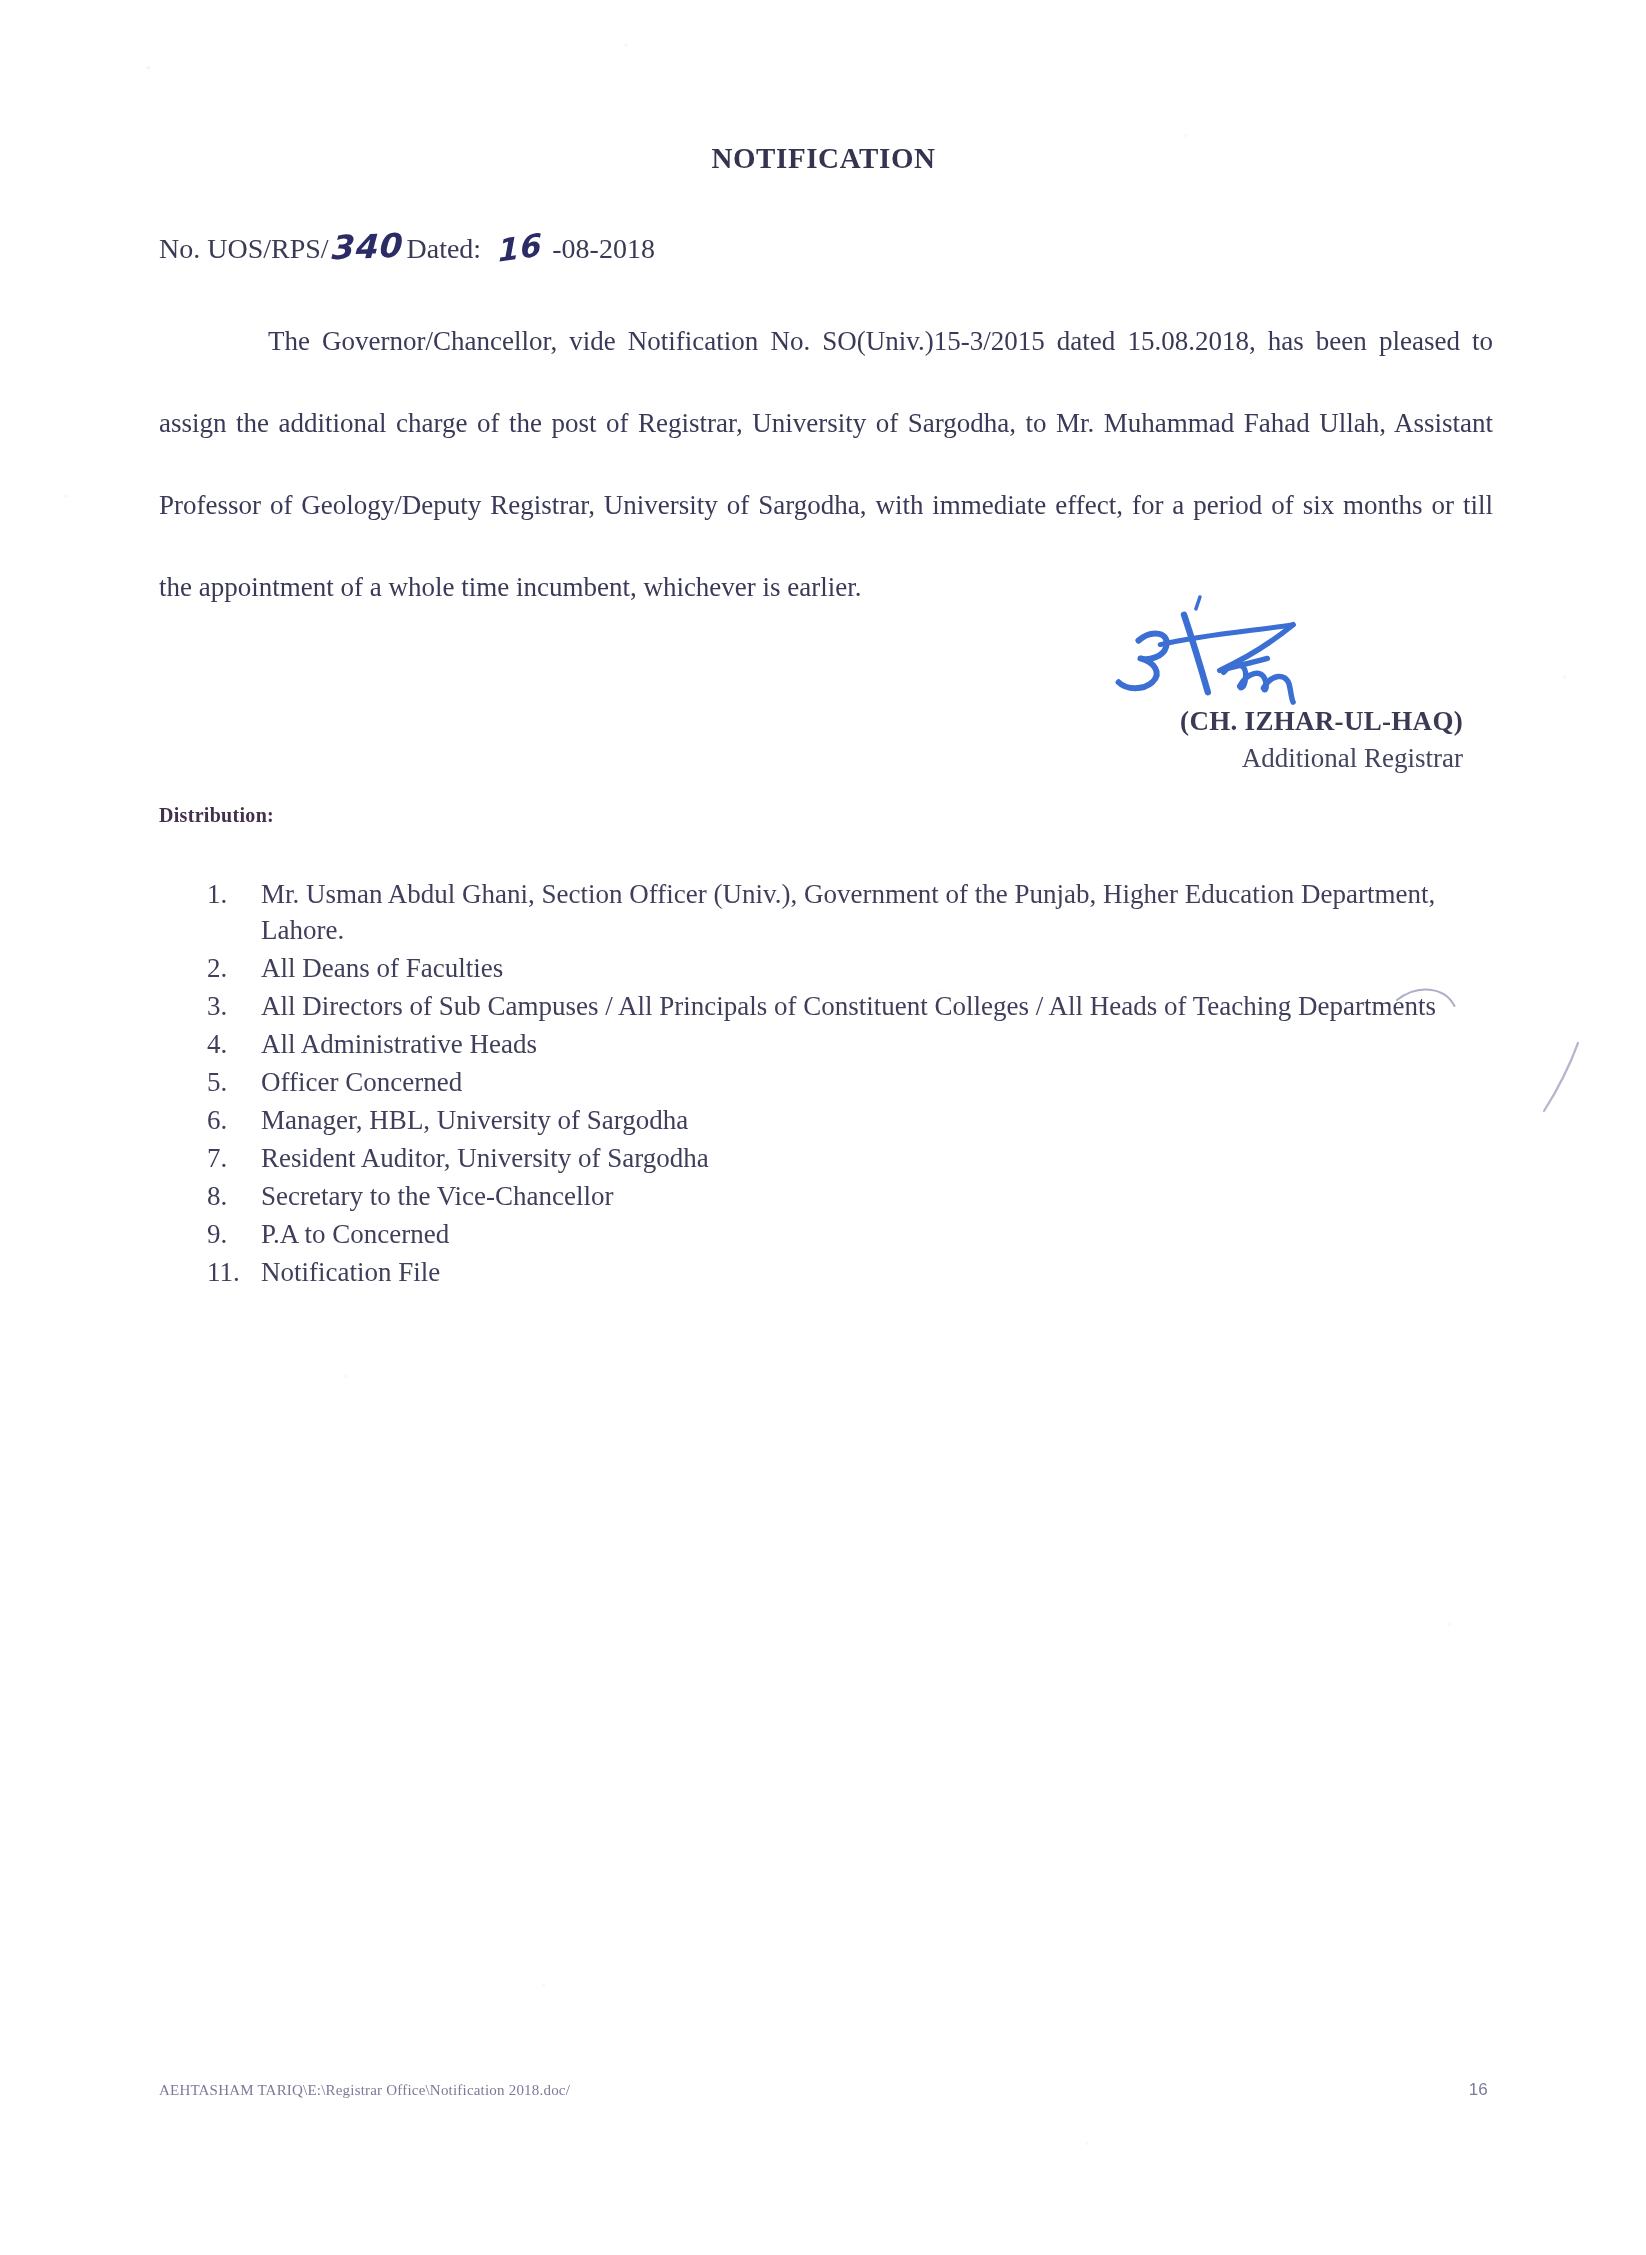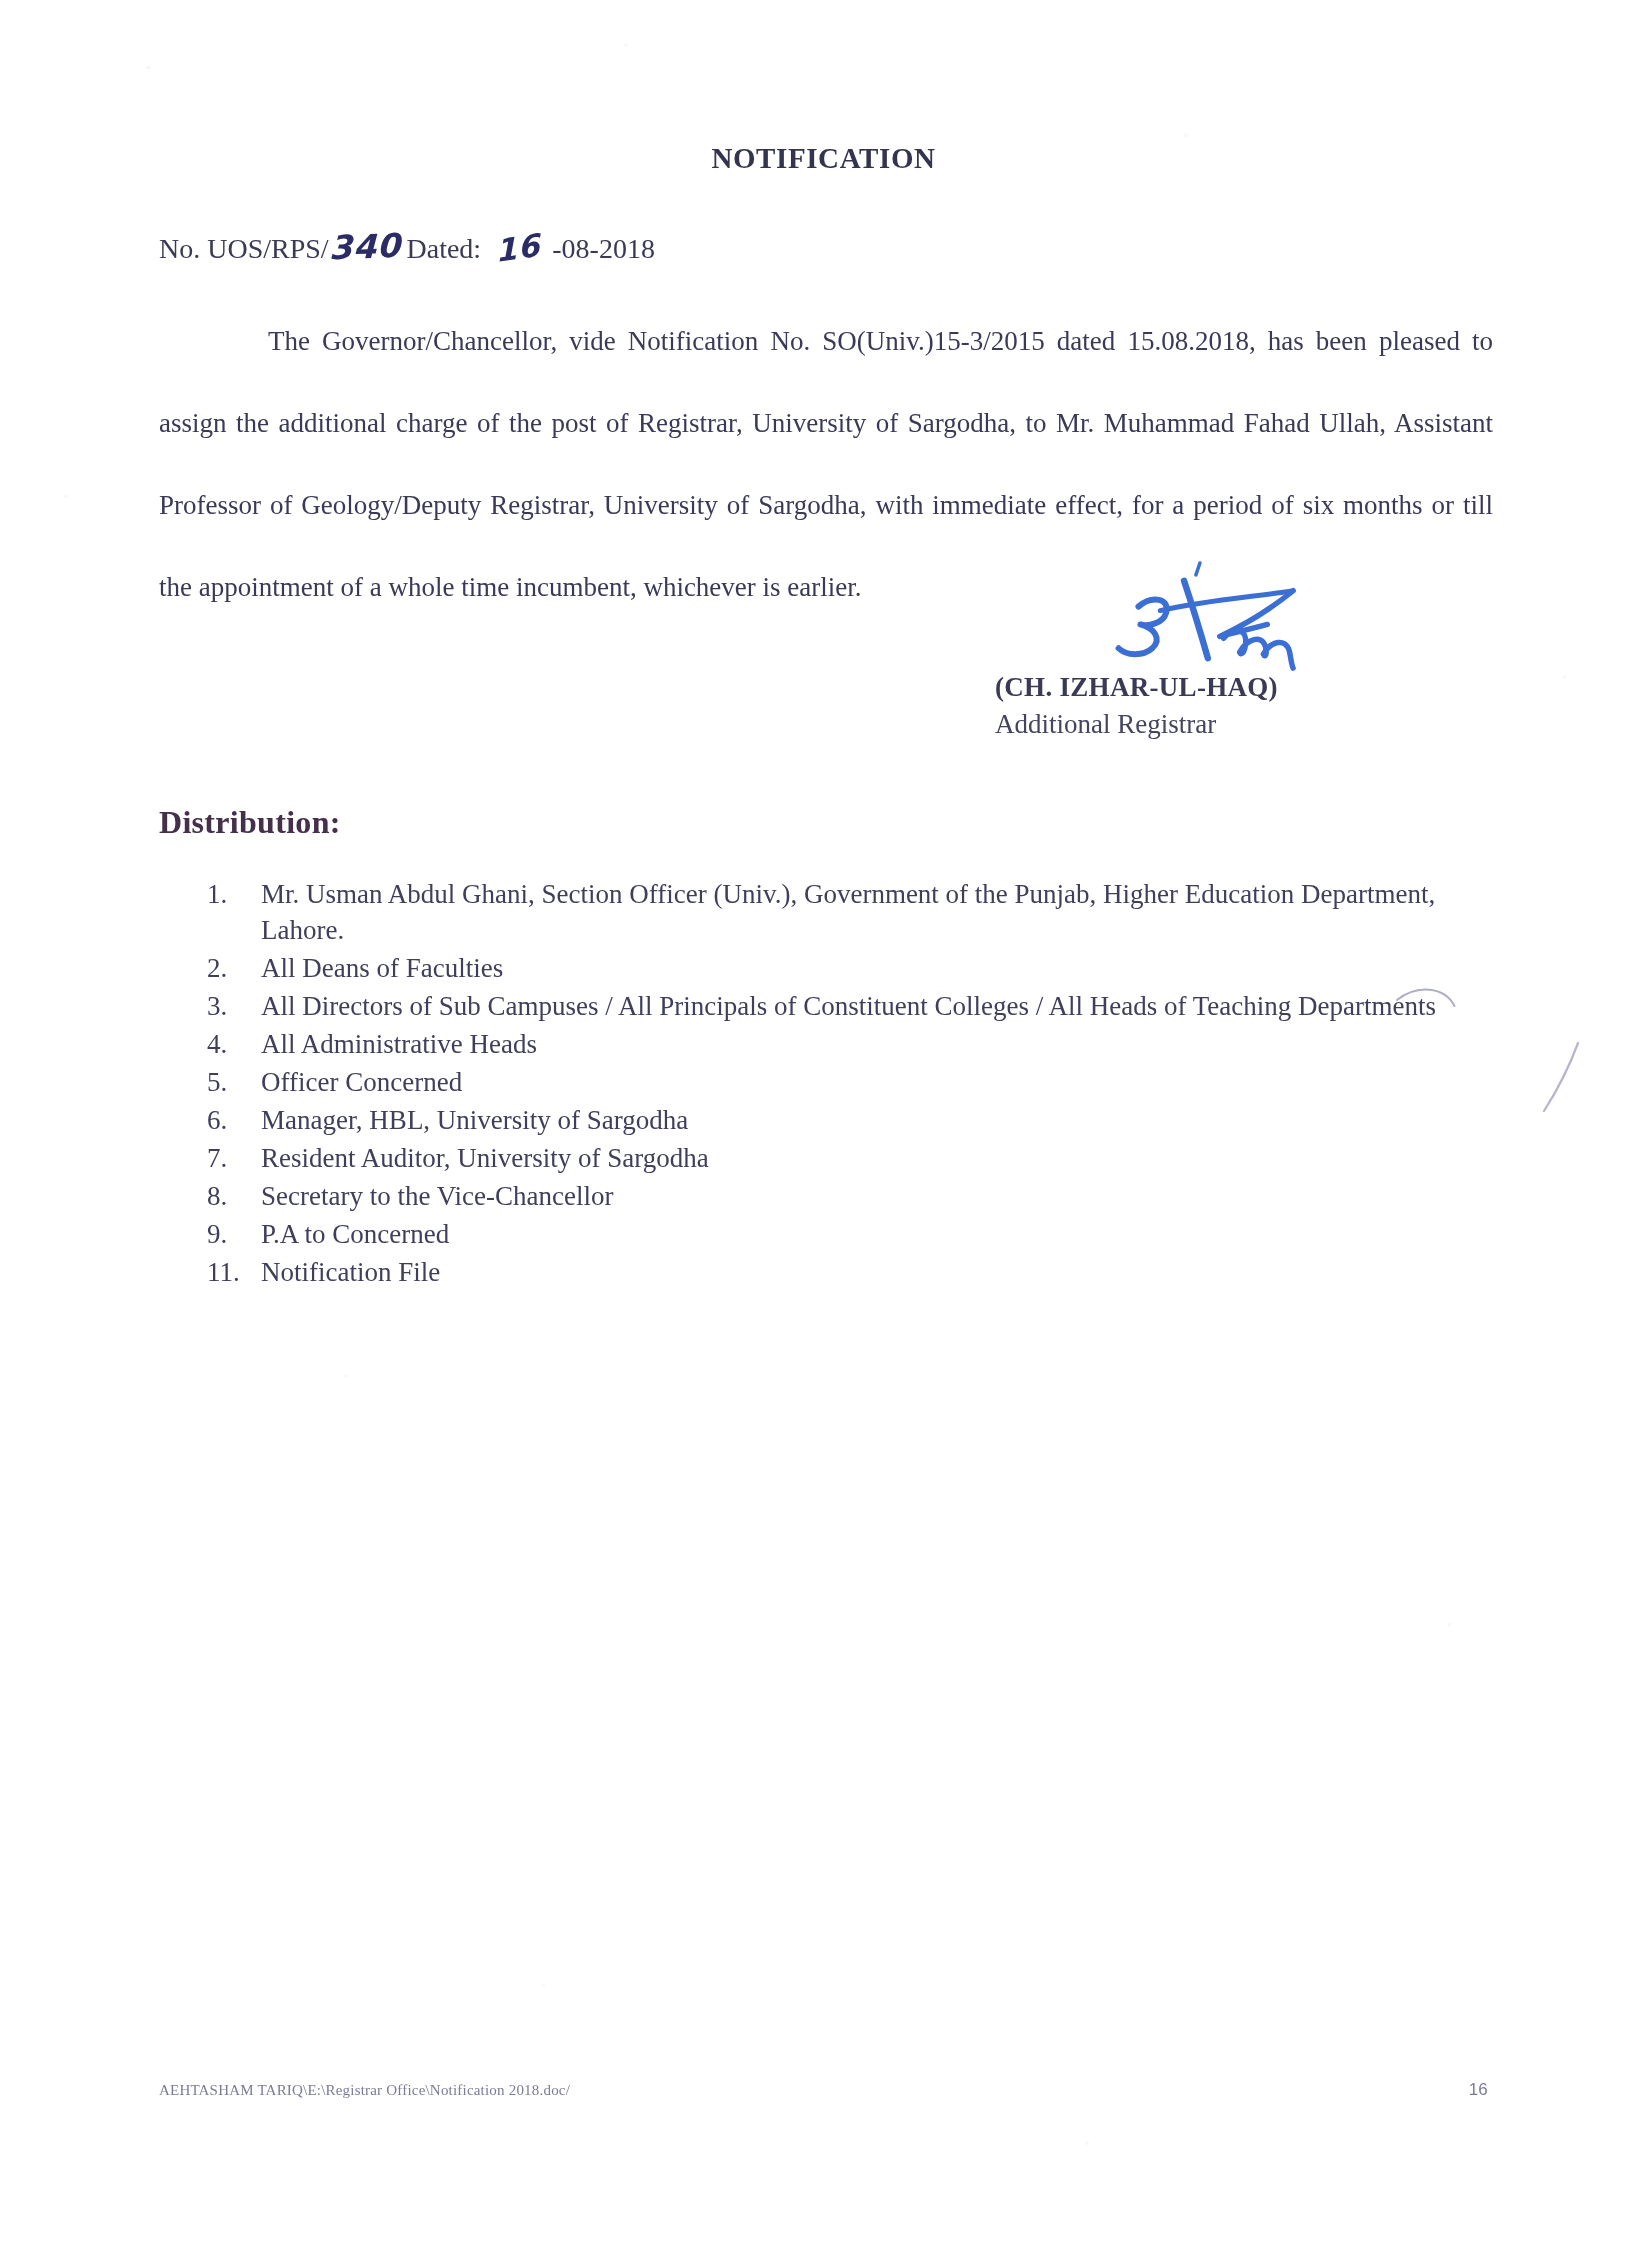--- a/index.html
+++ b/index.html
@@ -112,22 +112,22 @@
 
   .body-text .indent {
     display: inline-block;
     width: 109px;
   }
 
   .signature-block {
     position: absolute;
     left: 995px;
     width: 468px;
-    top: 561px;
-    text-align: left;
+    top: 595px;
+    text-align: right;
   }
 
   .signature-ink {
     position: relative;
     height: 117px;
     width: 100%;
   }
 
   .signature-ink svg {
     position: absolute;
@@ -148,21 +148,21 @@
     font-size: 27px;
     color: #44445f;
     margin-top: 6px;
   }
 
   .distribution-heading {
     position: absolute;
     left: 159px;
     top: 804px;
     font-weight: bold;
-    font-size: 32px;
+    font-size: 20px;
     color: #44304a;
     letter-spacing: 0.3px;
   }
 
   .distribution-list {
     position: absolute;
     left: 207px;
     right: 159px;
     top: 876px;
     margin: 0;

